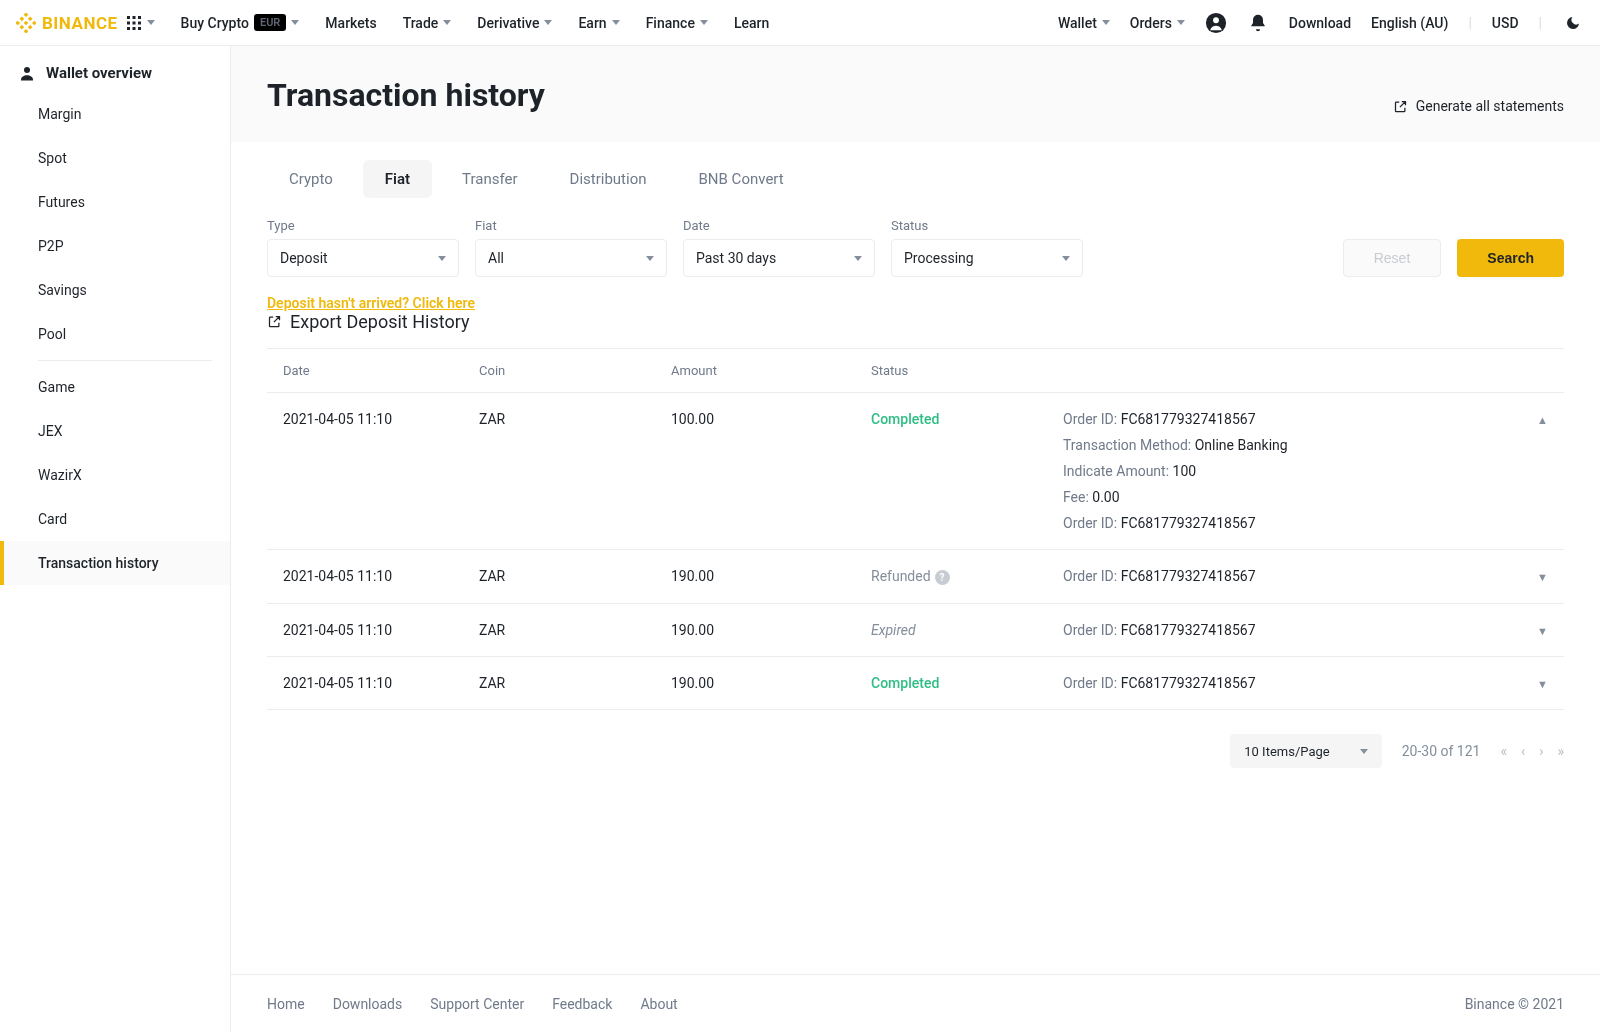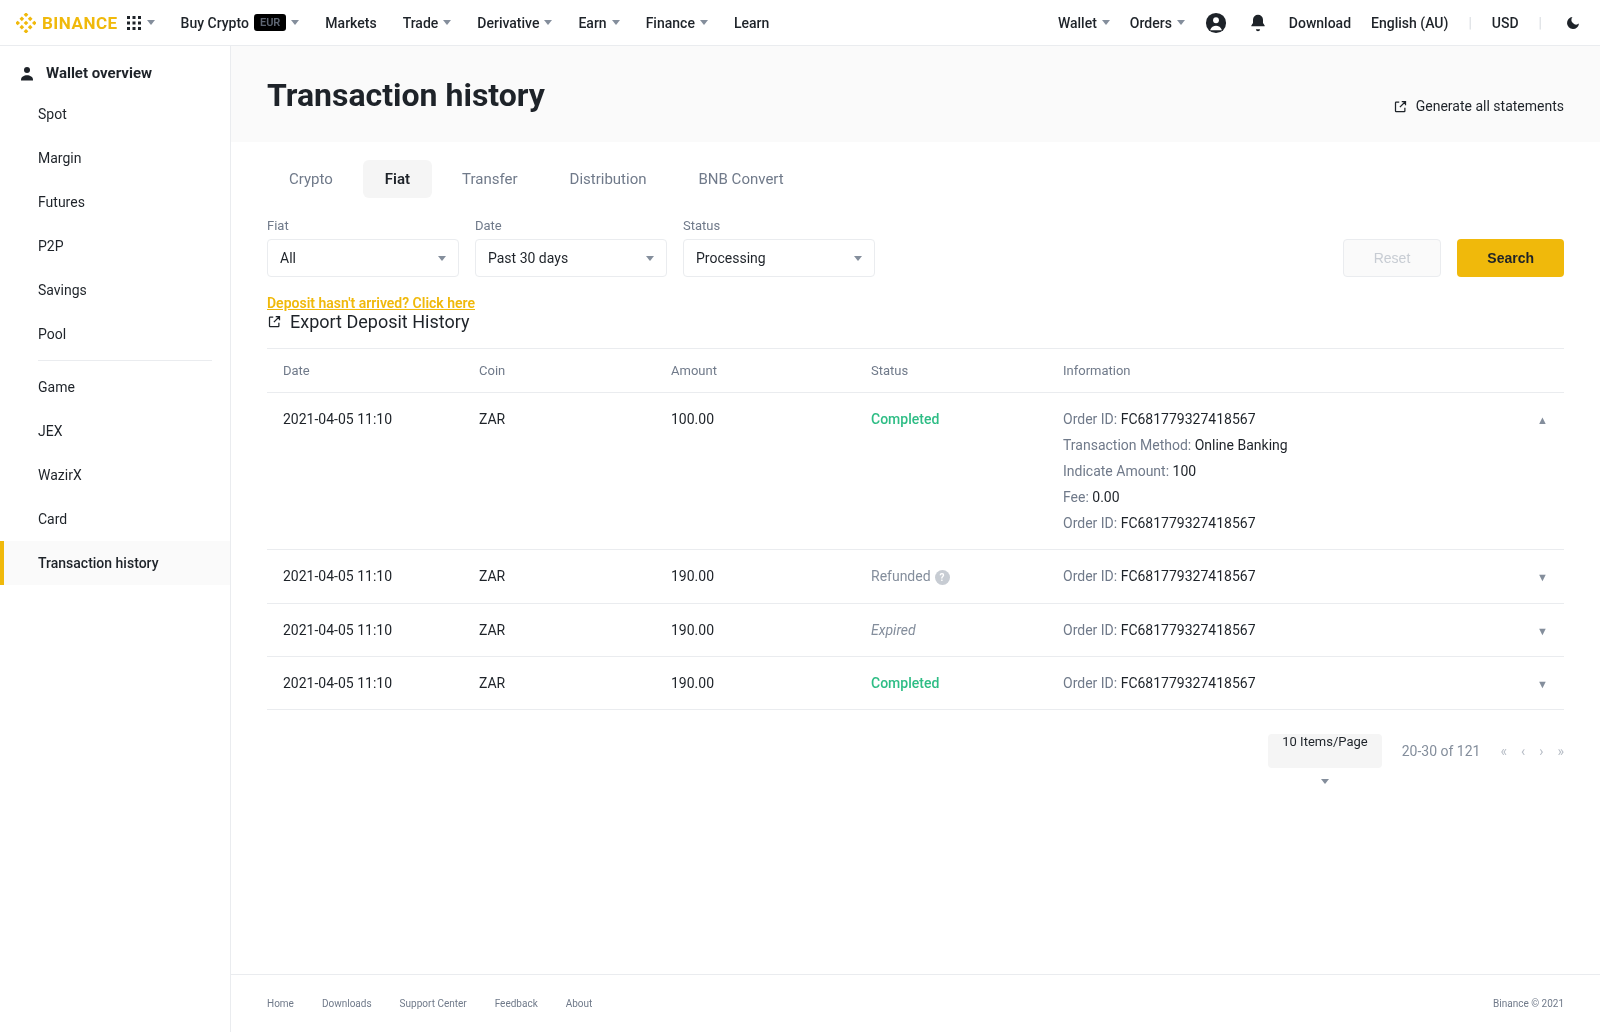--- a/index.html
+++ b/index.html
@@ -70,25 +70,25 @@
   .status-completed{color:var(--green);font-weight:500;}
   .status-refunded{color:var(--mut2);}
   .status-expired{color:var(--mut2);font-style:italic;}
   .info-line{color:var(--text);}
   .info-line .k{color:var(--mut);}
   .info-block{display:flex;flex-direction:column;gap:10px;}
   .tri{color:#848E9C;font-size:11px;}
   .qicon{display:inline-flex;width:15px;height:15px;border-radius:50%;background:#C7CCD3;color:#fff;align-items:center;justify-content:center;font-size:10px;font-weight:700;margin-left:4px;}
   
   .pager{display:flex;justify-content:flex-end;align-items:center;gap:20px;padding:24px 0 40px 0;}
-  .pagebox{background:#F5F5F5;border-radius:4px;height:34px;display:flex;align-items:center;padding:0 14px;gap:30px;cursor:pointer;font-size:13px;flex-direction:column;}
+  .pagebox{background:#F5F5F5;border-radius:4px;height:34px;display:flex;align-items:center;padding:0 14px;gap:30px;cursor:pointer;font-size:13px;}
   .pagenav{display:flex;gap:14px;color:#B7BDC6;}
   .pagenav span{cursor:pointer;font-size:14px;}
   
-  .footer{border-top:1px solid var(--line);display:flex;justify-content:space-between;align-items:center;height:58px;padding:0 36px;color:var(--mut);font-size:10px;}
+  .footer{border-top:1px solid var(--line);display:flex;justify-content:space-between;align-items:center;height:58px;padding:0 36px;color:var(--mut);font-size:14px;}
   .footer .fl{display:flex;gap:28px;}
   .footer a{cursor:pointer;}
 </style>
 </head>
 <body>
 
 <div class="topnav">
   <div class="logo">
     <svg viewBox="0 0 24 24">
         <g fill="#F0B90B">
@@ -194,22 +194,22 @@
 
   <div class="sidebar">
     <div class="sb-head">
       <svg width="18" height="18" viewBox="0 0 24 24" fill="#1E2329">
           <circle cx="12" cy="8" r="4"></circle>
           <path d="M4 21c0-4 4-6 8-6s8 2 8 6v1H4z"></path>
         </svg>
       <span>Wallet overview</span>
     </div>
     <div class="sb-list" id="sb-list">
+        <div class="sb-item">Margin</div>
         <div class="sb-item">Spot</div>
-        <div class="sb-item">Margin</div>
         <div class="sb-item">Futures</div>
         <div class="sb-item">P2P</div>
         <div class="sb-item">Savings</div>
         <div class="sb-item">Pool</div>
         <div class="sb-div"></div>
         <div class="sb-item">Game</div>
         <div class="sb-item">JEX</div>
         <div class="sb-item">WazirX</div>
         <div class="sb-item">Card</div>
         <div class="sb-item active">Transaction history</div>
@@ -231,20 +231,27 @@
       <div class="tabs" id="tabs">
           <div class="tab">Crypto</div>
           <div class="tab active">Fiat</div>
           <div class="tab">Transfer</div>
           <div class="tab">Distribution</div>
           <div class="tab">BNB Convert</div>
         </div>
 
       <div class="filters">
         <div class="fcol">
+          <span class="flabel">Type</span>
+          <div class="select">
+              <span>Deposit</span>
+              <span class="caret"></span>
+            </div>
+        </div>
+        <div class="fcol">
           <span class="flabel">Fiat</span>
           <div class="select">
               <span>All</span>
               <span class="caret"></span>
             </div>
         </div>
         <div class="fcol">
           <span class="flabel">Date</span>
           <div class="select">
               <span>Past 30 days</span>
@@ -275,21 +282,20 @@
             </svg>
           <span>Export Deposit History</span>
         </div>
       </div>
 
       <div class="thead">
         <div class="c-date">Date</div>
         <div class="c-coin">Coin</div>
         <div class="c-amt">Amount</div>
         <div class="c-status">Status</div>
-        <div class="c-info">Information</div>
         <div class="c-exp"></div>
       </div>
       <div id="tbody">
           <div class="trow">
             <div class="c-date">2021-04-05 11:10</div>
             <div class="c-coin">ZAR</div>
             <div class="c-amt">100.00</div>
             <div class="c-status"><span class="status-completed">Completed</span></div>
             <div class="c-info">
               <div class="info-block">

